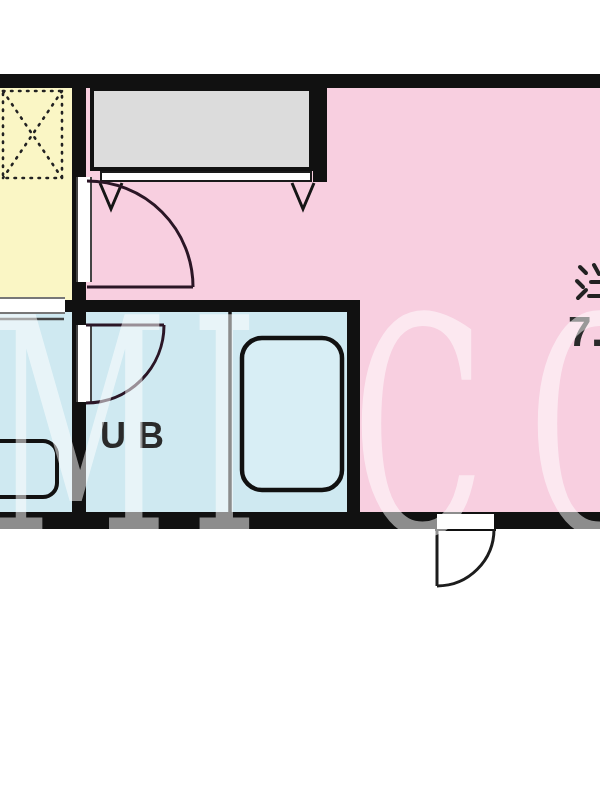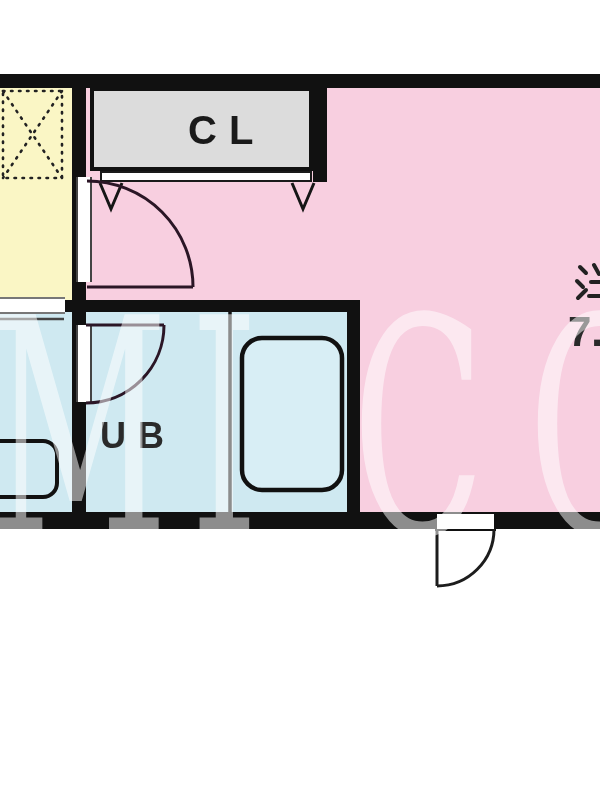--- a/index.html
+++ b/index.html
@@ -110,21 +110,20 @@
     <g stroke="#222" stroke-width="4" fill="none" stroke-linecap="round">
       <path d="M580,267 l6,6"></path>
       <path d="M577,281 l6,6"></path>
       <path d="M578,298 l8,-8"></path>
       <path d="M594,265 l5,9"></path>
       <path d="M591,282 h20"></path>
       <path d="M589,296 h22"></path>
     </g>
   </svg>
 
-  <div class="label label-cl">CL</div>
   <div class="label label-ub">UB</div>
   <div class="label label-size">7.</div>
   <span class="sr">洋</span>
 
   <div class="wm">
     <span class="wm-letter" style="left:-10px">M</span>
     <span class="wm-letter" style="left:190px">I</span>
     <span class="wm-letter" style="left:352px">C</span>
     <span class="wm-letter" style="left:528px">O</span>
   </div>

